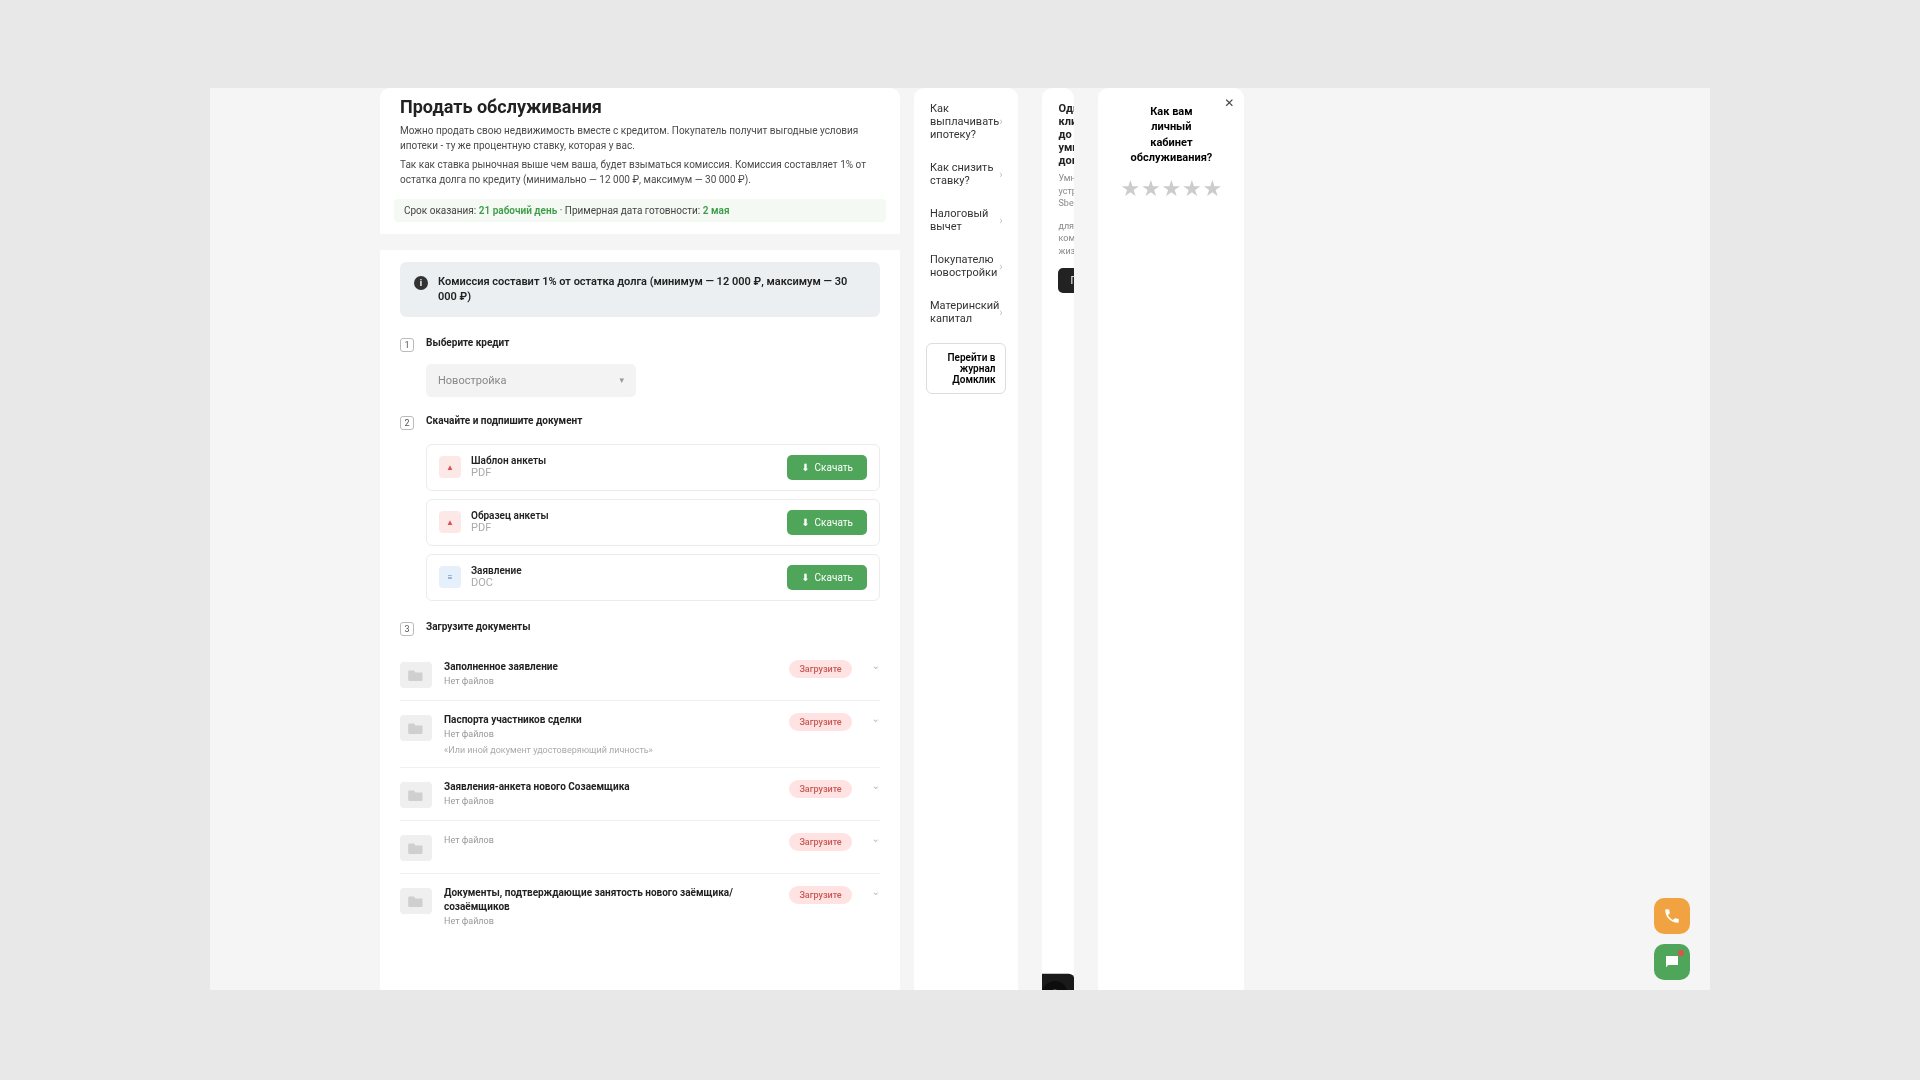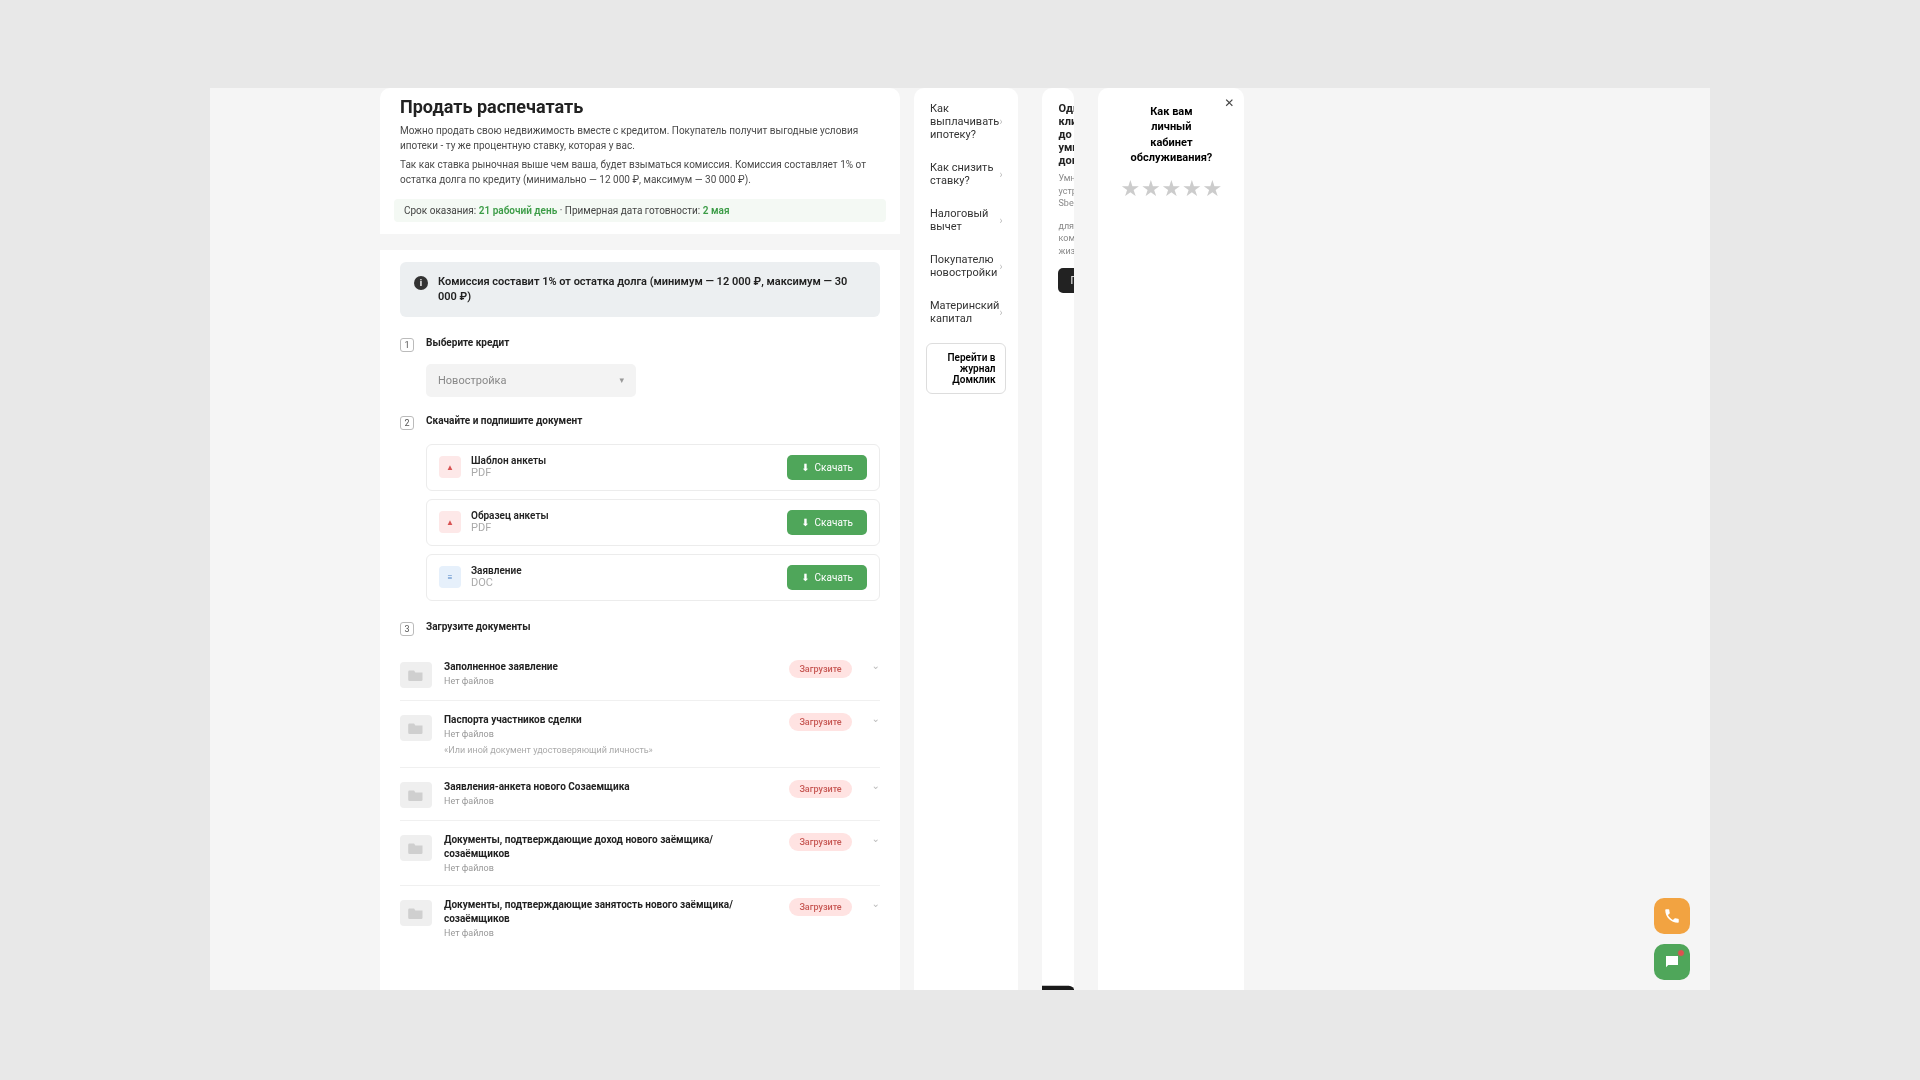--- a/index.html
+++ b/index.html
@@ -139,21 +139,21 @@
   .fab.chat { background:#4fa65a; position:relative; }
   .fab.chat .notif { position:absolute; top:5px; right:5px; width:8px; height:8px; background:#e05050; border-radius:50%; border:1px solid #4fa65a; }
 </style>
 </head>
 <body>
 
 <div class="viewport">
   <div class="content-area">
 
     <div class="main-col">
-      <div class="main-title">Продать распечатать</div>
+      <div class="main-title">Продать обслуживания</div>
       <div class="main-desc">Можно продать свою недвижимость вместе с кредитом. Покупатель получит выгодные условия ипотеки - ту же процентную ставку, которая у вас.</div>
       <div class="main-desc">Так как ставка рыночная выше чем ваша, будет взыматься комиссия. Комиссия составляет 1% от остатка долга по кредиту (минимально — 12 000 ₽, максимум — 30 000 ₽).</div>
       <div class="deadline-box">
         <span>Срок оказания:</span>
         <span class="green">21 рабочий день</span>
         <span> · Примерная дата готовности: </span>
         <span class="green">2 мая</span>
       </div>
 
       <div class="section-gap"></div>
@@ -266,21 +266,20 @@
           <div class="expand-chev">⌄</div>
         </div>
 
         <div class="upload-card">
           <div class="folder-ico">
             <svg viewBox="0 0 24 20">
                 <path fill="#cfcfcf" d="M2 4h7l2 3h11v11a2 2 0 0 1-2 2H2a2 2 0 0 1-2-2V6a2 2 0 0 1 2-2z"></path>
               </svg>
           </div>
           <div class="upl-meta">
-            <div class="upl-title">Документы, подтверждающие доход нового заёмщика/созаёмщиков</div>
             <div class="upl-sub">Нет файлов</div>
           </div>
           <div class="badge-pill">Загрузите</div>
           <div class="expand-chev">⌄</div>
         </div>
 
         <div class="upload-card">
           <div class="folder-ico">
             <svg viewBox="0 0 24 20">
                 <path fill="#cfcfcf" d="M2 4h7l2 3h11v11a2 2 0 0 1-2 2H2a2 2 0 0 1-2-2V6a2 2 0 0 1 2-2z"></path>

